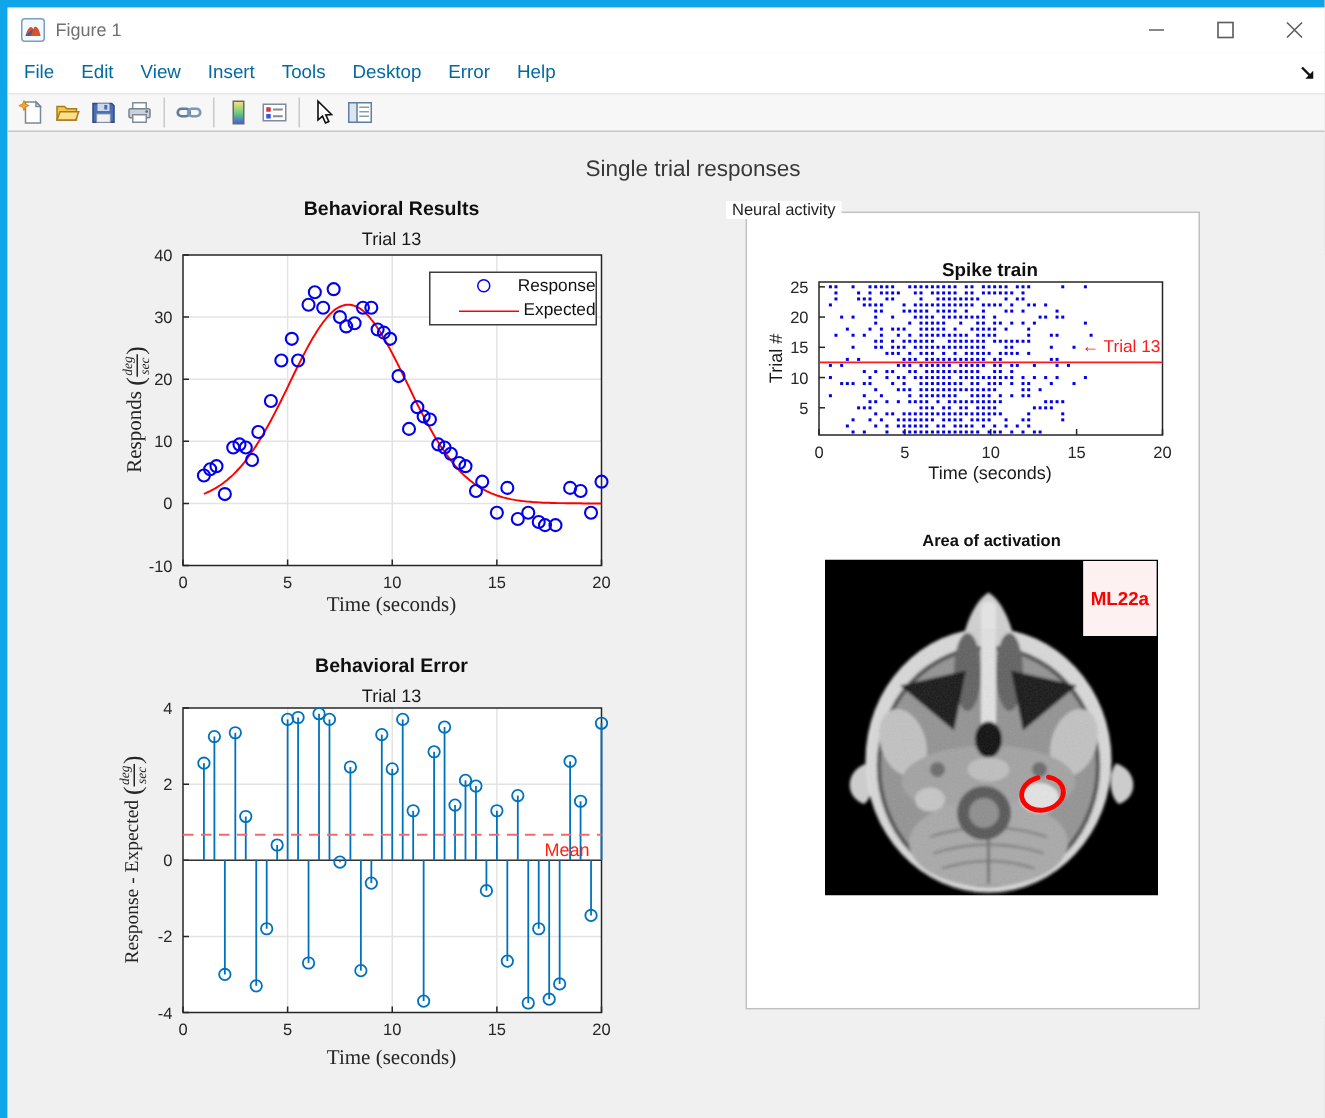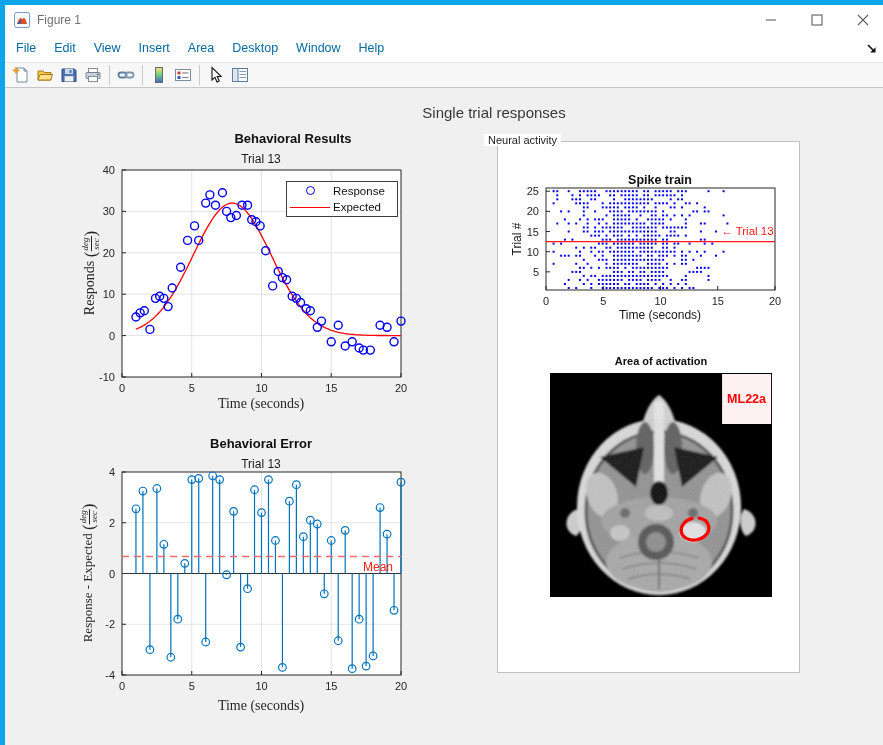--- a/index.html
+++ b/index.html
@@ -30,21 +30,21 @@
   .serif{font-family:"Liberation Serif","DejaVu Serif",serif;font-size:14px;color:#262626;}
   .rot{transform:translate(-50%,-50%) rotate(-90deg);}
   .frac{display:inline-flex;flex-direction:column;align-items:center;vertical-align:middle;
         font-style:italic;font-size:9px;line-height:1.05;}
   .frac .fnum{border-bottom:1px solid #262626;padding:0 1px;}
   .paren{font-size:17px;vertical-align:middle;}
   .sans-lab{font-size:12px;color:#1a1a1a;}
   
   #legend1{position:absolute;left:281px;top:176px;width:112px;height:36px;background:#fff;
            border:1px solid #3c3c3c;box-sizing:border-box;display:flex;flex-direction:column;justify-content:space-evenly;}
-  .lg-row{display:flex;align-items:center;height:16px;}
+  .lg-row{display:flex;align-items:center;height:16px;justify-content:flex-end;}
   .lg-marker{width:46px;display:flex;align-items:center;justify-content:center;}
   .lg-circle{width:7px;height:7px;border:1.5px solid #0000EE;border-radius:50%;}
   .lg-line{width:40px;height:0;border-top:1.6px solid #FF0000;}
   .lg-text{font-size:11.5px;color:#111;}
   
   #panel{position:absolute;left:492px;top:136px;width:303px;height:532px;background:#ffffff;
          border:1px solid #c0c0c0;box-shadow:inset 0 0 0 1px #fdfdfd;box-sizing:border-box;}
   #panel-title{position:absolute;left:479px;top:129px;background:#ffffff;padding:0 4px;font-size:11px;color:#222;}
   #brain{position:absolute;left:545px;top:368px;width:222px;height:224px;}
   #ml22a{position:absolute;left:766px;top:369px;transform:translateX(-100%);background:#fdf1f1;
@@ -79,23 +79,23 @@
           </svg>
       </div>
     </div>
   </div>
 
   <div id="menubar">
       <div class="menu-item">File</div>
       <div class="menu-item">Edit</div>
       <div class="menu-item">View</div>
       <div class="menu-item">Insert</div>
-      <div class="menu-item">Area</div>
+      <div class="menu-item">Tools</div>
       <div class="menu-item">Desktop</div>
-      <div class="menu-item">Window</div>
+      <div class="menu-item">Error</div>
       <div class="menu-item">Help</div>
     </div>
   <svg id="dock-arrow" viewBox="0 0 12 12">
     <path d="M2,2 L8.5,8.5" stroke="#111" stroke-width="1.6" fill="none"></path>
     <path d="M9.5,9.5 L4.2,9.5 L9.5,4.2 Z" fill="#111"></path>
   </svg>
 
   <div id="toolbar">
     <div class="tb-btn">
       <svg width="18" height="18" viewBox="0 0 18 18">
@@ -933,23 +933,23 @@
         <rect x="672.2" y="185.2" width="2" height="2" fill="#0000EE"></rect>
         <rect x="676.0" y="185.2" width="2" height="2" fill="#0000EE"></rect>
         <rect x="679.8" y="185.2" width="2" height="2" fill="#0000EE"></rect>
         <rect x="702.5" y="185.2" width="2" height="2" fill="#0000EE"></rect>
         <rect x="717.6" y="185.2" width="2" height="2" fill="#0000EE"></rect>
       </g>
       <line x1="541" y1="236.62055335968378" x2="770" y2="236.62055335968378" stroke="#FF1A1A" stroke-width="1.2"></line>
       <text x="716.185" y="229.76679841897234" text-anchor="start" fill="#FF1A1A" font-family="Liberation Sans, sans-serif" font-size="11.5">← Trial 13</text>
     </svg>
 
-  <div class="ovl fig-title ctr" style="left:457px;top:99px;margin-left:32px;">Single trial responses</div>
-
-  <div class="ovl ax-title ctr" style="left:256px;top:126px;margin-left:32px;">Behavioral Results</div>
+  <div class="ovl fig-title ctr" style="left:457px;top:99px;">Single trial responses</div>
+
+  <div class="ovl ax-title ctr" style="left:256px;top:126px;">Behavioral Results</div>
   <div class="ovl ax-sub ctr" style="left:256px;top:147px;">Trial 13</div>
   <div class="ovl serif ctr" style="left:256px;top:391px;">Time (seconds)</div>
   <div class="ovl serif rot" style="left:86px;top:268px;">
     <span>Responds </span><span class="paren">(</span><span class="frac">
         <span class="fnum">deg</span>
         <span class="fden">sec</span>
       </span><span class="paren">)</span>
   </div>
   <div id="legend1">
     <div class="lg-row">

